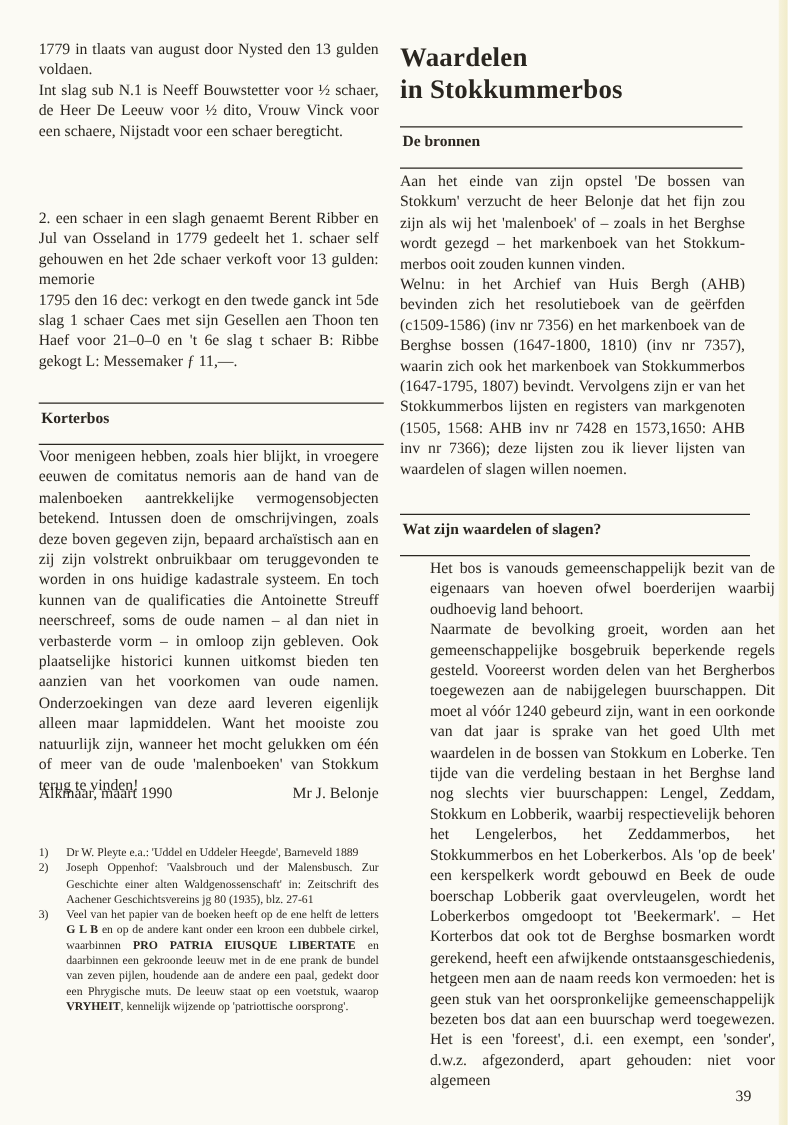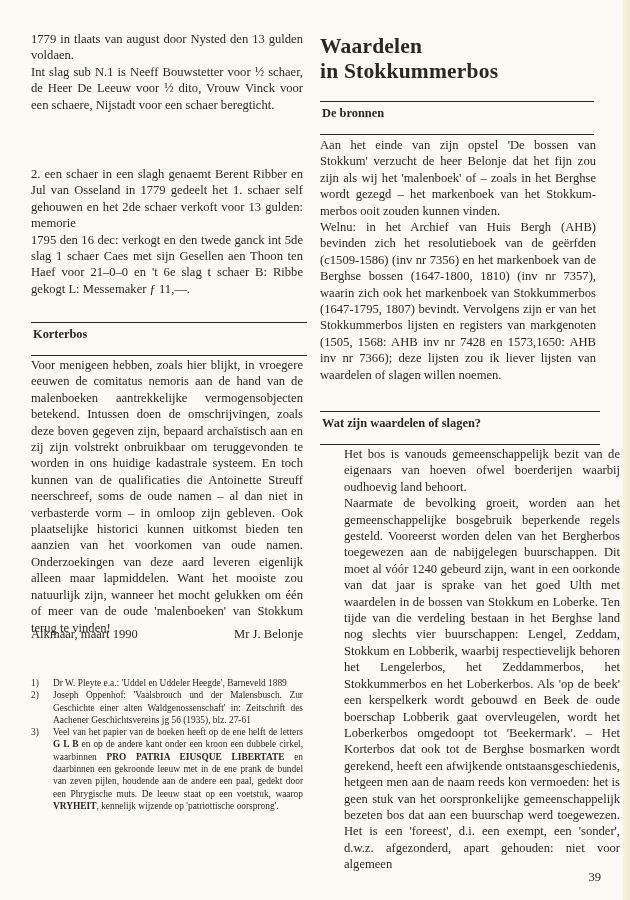--- a/index.html
+++ b/index.html
@@ -88,21 +88,21 @@
     <span>Mr J. Belonje</span>
   </div>
 
   <div class="notes">
     <div class="note">
       <span class="note-num">1)</span>
       <span class="note-text">Dr W. Pleyte e.a.: 'Uddel en Uddeler Heegde', Barneveld 1889</span>
     </div>
     <div class="note">
       <span class="note-num">2)</span>
-      <span class="note-text">Joseph Oppenhof: 'Vaalsbrouch und der Malensbusch. Zur Geschichte einer alten Waldgenossenschaft' in: Zeitschrift des Aachener Geschichtsvereins jg 56 (1935), blz. 27-61</span>
+      <span class="note-text">Joseph Oppenhof: 'Vaalsbrouch und der Malensbusch. Zur Geschichte einer alten Waldgenossenschaft' in: Zeitschrift des Aachener Geschichtsvereins jg 80 (1935), blz. 27-61</span>
     </div>
     <div class="note">
       <span class="note-num">3)</span>
       <span class="note-text"><span>Veel van het papier van de boeken heeft op de ene helft de letters </span><b>G L B</b><span> en op de andere kant onder een kroon een dubbele cirkel, waarbinnen </span><b>PRO PATRIA EIUSQUE LIBERTATE</b><span> en daarbinnen een gekroonde leeuw met in de ene prank de bundel van zeven pijlen, houdende aan de andere een paal, gedekt door een Phrygische muts. De leeuw staat op een voetstuk, waarop </span><b>VRYHEIT</b><span>, kennelijk wijzende op 'patriottische oorsprong'.</span></span>
     </div>
   </div>
 </div>
 
 <div class="col col-right">
   <div class="main-title">

